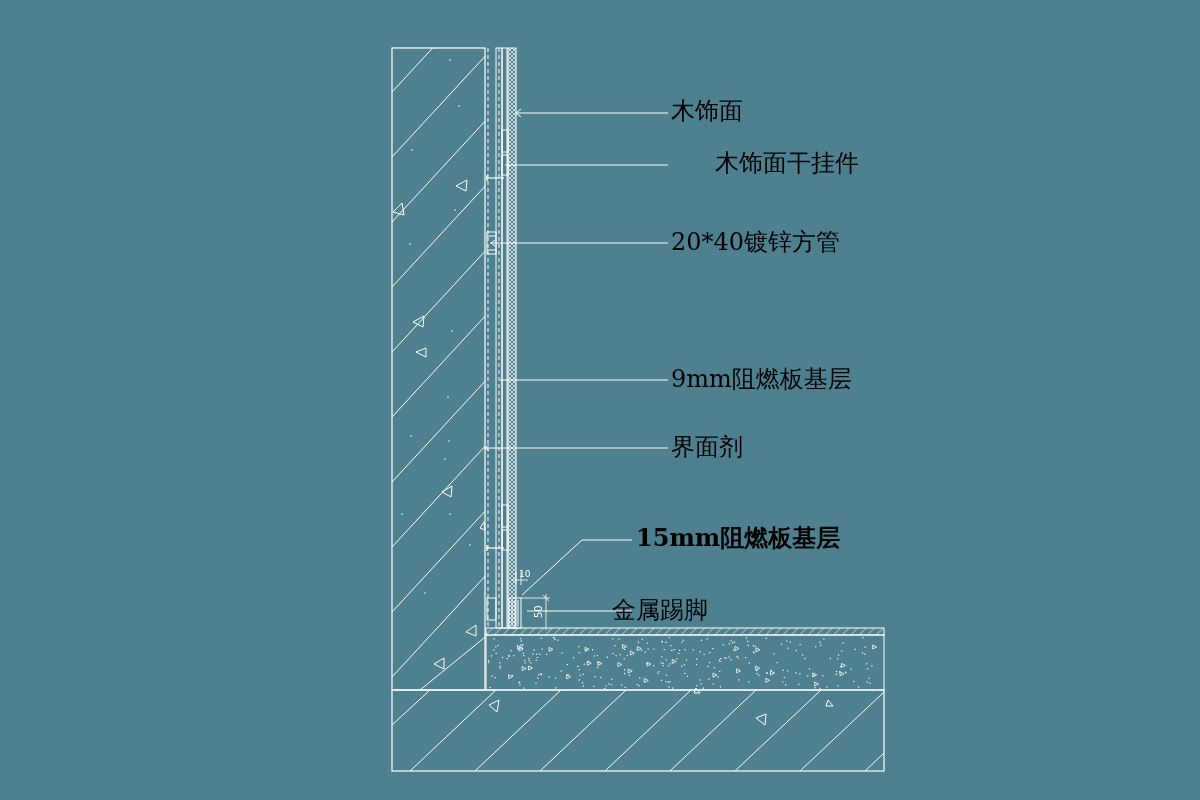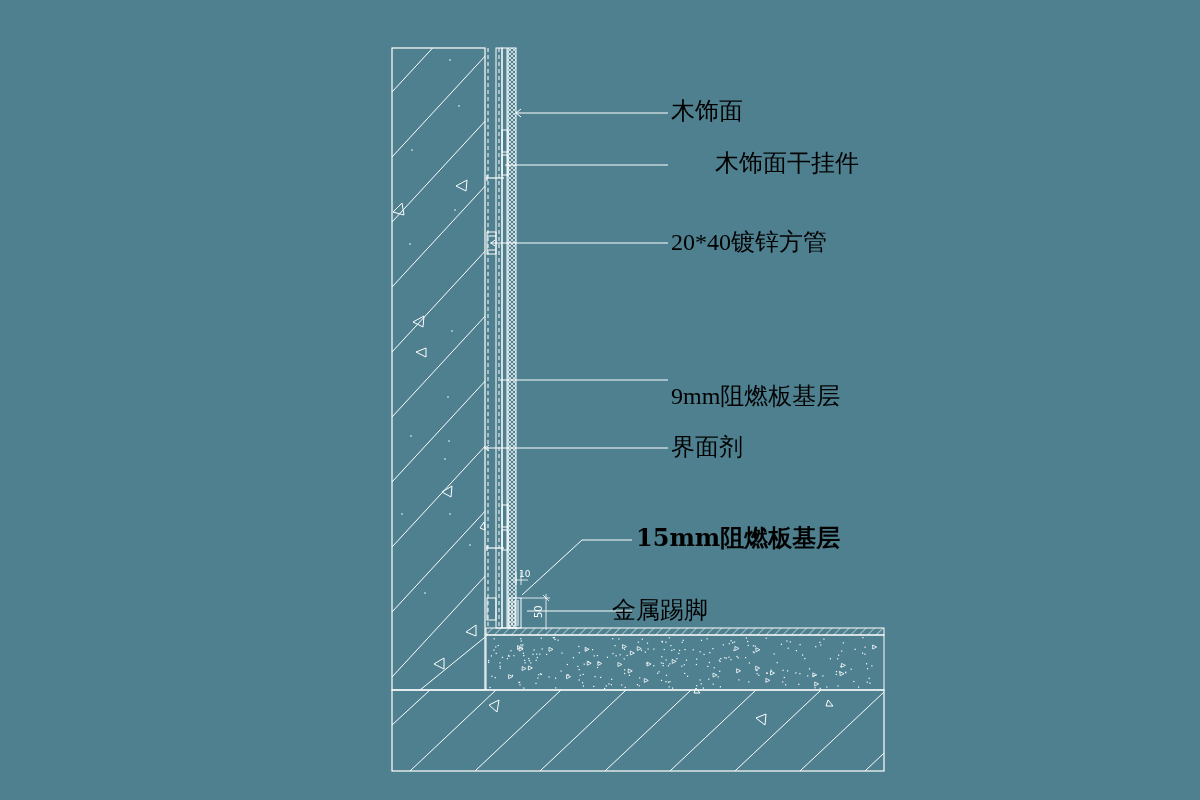--- a/index.html
+++ b/index.html
@@ -464,17 +464,17 @@
     <line x1="484" y1="448" x2="668" y2="448"></line>
     <path d="M489,445 L485,448 L489,451"></path>
     <line x1="522" y1="595" x2="582" y2="540"></line>
     <line x1="582" y1="540" x2="632" y2="540"></line>
     <line x1="527" y1="611" x2="632" y2="611"></line>
   </g>
 </svg>
 
 <div class="label" style="left:671px; top:101px;">木饰面</div>
 <div class="label" style="left:671px; top:153px;margin-left:44px;">木饰面干挂件</div>
-<div class="label" style="left:671px; top:232px;font-family:Liberation Serif, serif;">20*40镀锌方管</div>
-<div class="label" style="left:671px; top:386px;font-family:Liberation Serif, serif;">9mm阻燃板基层</div>
+<div class="label" style="left:671px; top:232px;">20*40镀锌方管</div>
+<div class="label" style="left:671px; top:369px;">9mm阻燃板基层</div>
 <div class="label" style="left:671px; top:437px;">界面剂</div>
 <div class="label" style="left:636px; top:528px;font-weight:bold;">15mm阻燃板基层</div>
 <div class="label" style="left:612px; top:600px;">金属踢脚</div>
 
 </body></html>

